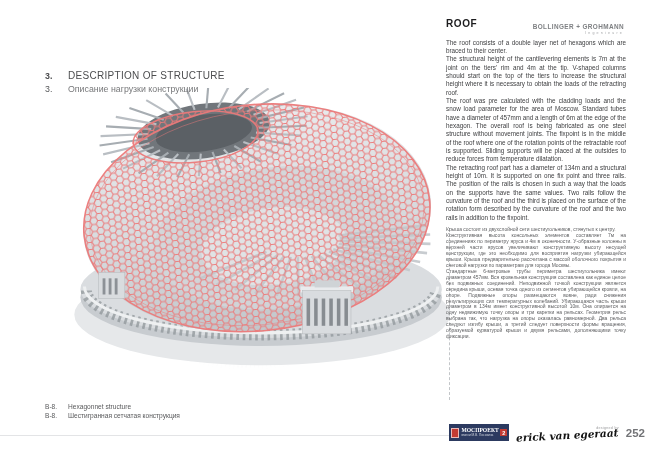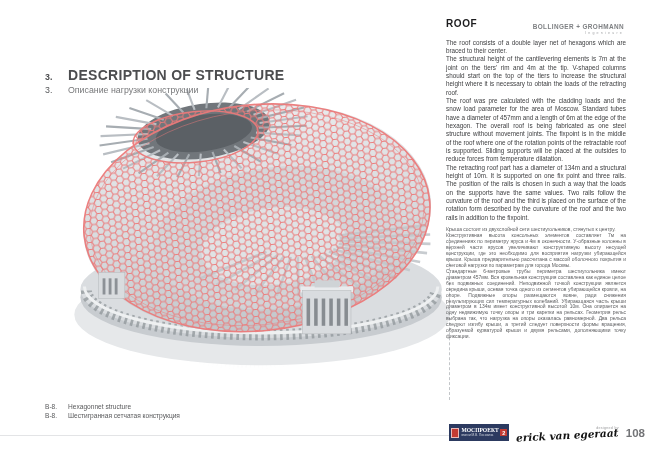--- a/index.html
+++ b/index.html
@@ -4,21 +4,21 @@
 <style>
   html,body{margin:0;padding:0;background:#fff;}
   .page{position:relative;width:650px;height:459px;background:#ffffff;overflow:hidden;
         font-family:"Liberation Sans",sans-serif;color:#3e3f41;}
 
   
   .section-head{position:absolute;left:45px;top:69px;z-index:5;}
   .head-row{display:flex;align-items:baseline;line-height:13px;}
   .head-num{width:23px;font-size:8.8px;color:#57585a;}
   .head-num.b{font-weight:bold;color:#4c4d4f;}
-  .head-title-en{font-size:14px;font-weight:bold;letter-spacing:.3px;color:#4c4d4f;}
+  .head-title-en{font-size:10px;font-weight:normal;letter-spacing:.3px;color:#4c4d4f;}
   .head-title-ru{font-size:8.8px;color:#77787a;}
 
   
   .figure{position:absolute;left:40px;top:88px;width:416px;height:310px;}
   .streaks{position:absolute;left:0;top:0;width:100%;height:100%;
     background:repeating-conic-gradient(from 0deg at 50% 54%,rgba(125,131,137,.20) 0deg .7deg,rgba(255,255,255,0) .7deg 2.1deg);
     -webkit-mask-image:radial-gradient(ellipse 52% 50% at 50% 54%,#000 28%,rgba(0,0,0,.45) 55%,transparent 74%);
     mask-image:radial-gradient(ellipse 52% 50% at 50% 54%,#000 28%,rgba(0,0,0,.45) 55%,transparent 74%);}
   .figure svg{position:absolute;left:0;top:0;}
   .page-edge{position:absolute;left:0;top:435px;width:456px;height:1px;background:#e3e4e6;}
@@ -227,16 +227,16 @@
       <span class="mos-texts">
         <span class="mos-name">МОСПРОЕКТ</span>
         <span class="mos-sub">имени М.В. Посохина</span>
       </span>
       <span class="mos-2">2</span>
     </div>
     <div class="designed">
       <span class="designed-by">designed by</span>
       <span class="signature">erick van egeraat</span>
     </div>
-    <div class="page-num">108</div>
+    <div class="page-num">252</div>
   </div>
 
 </div>
 
 </body></html>

